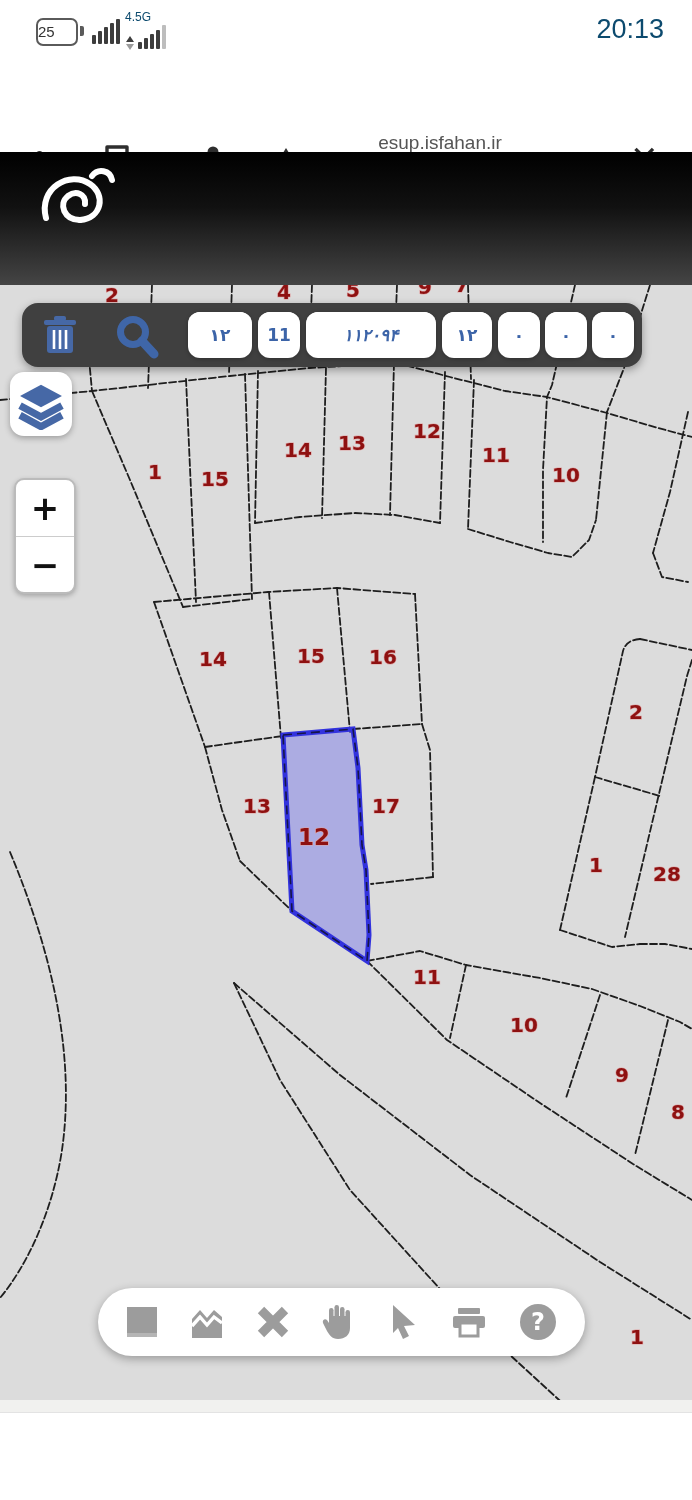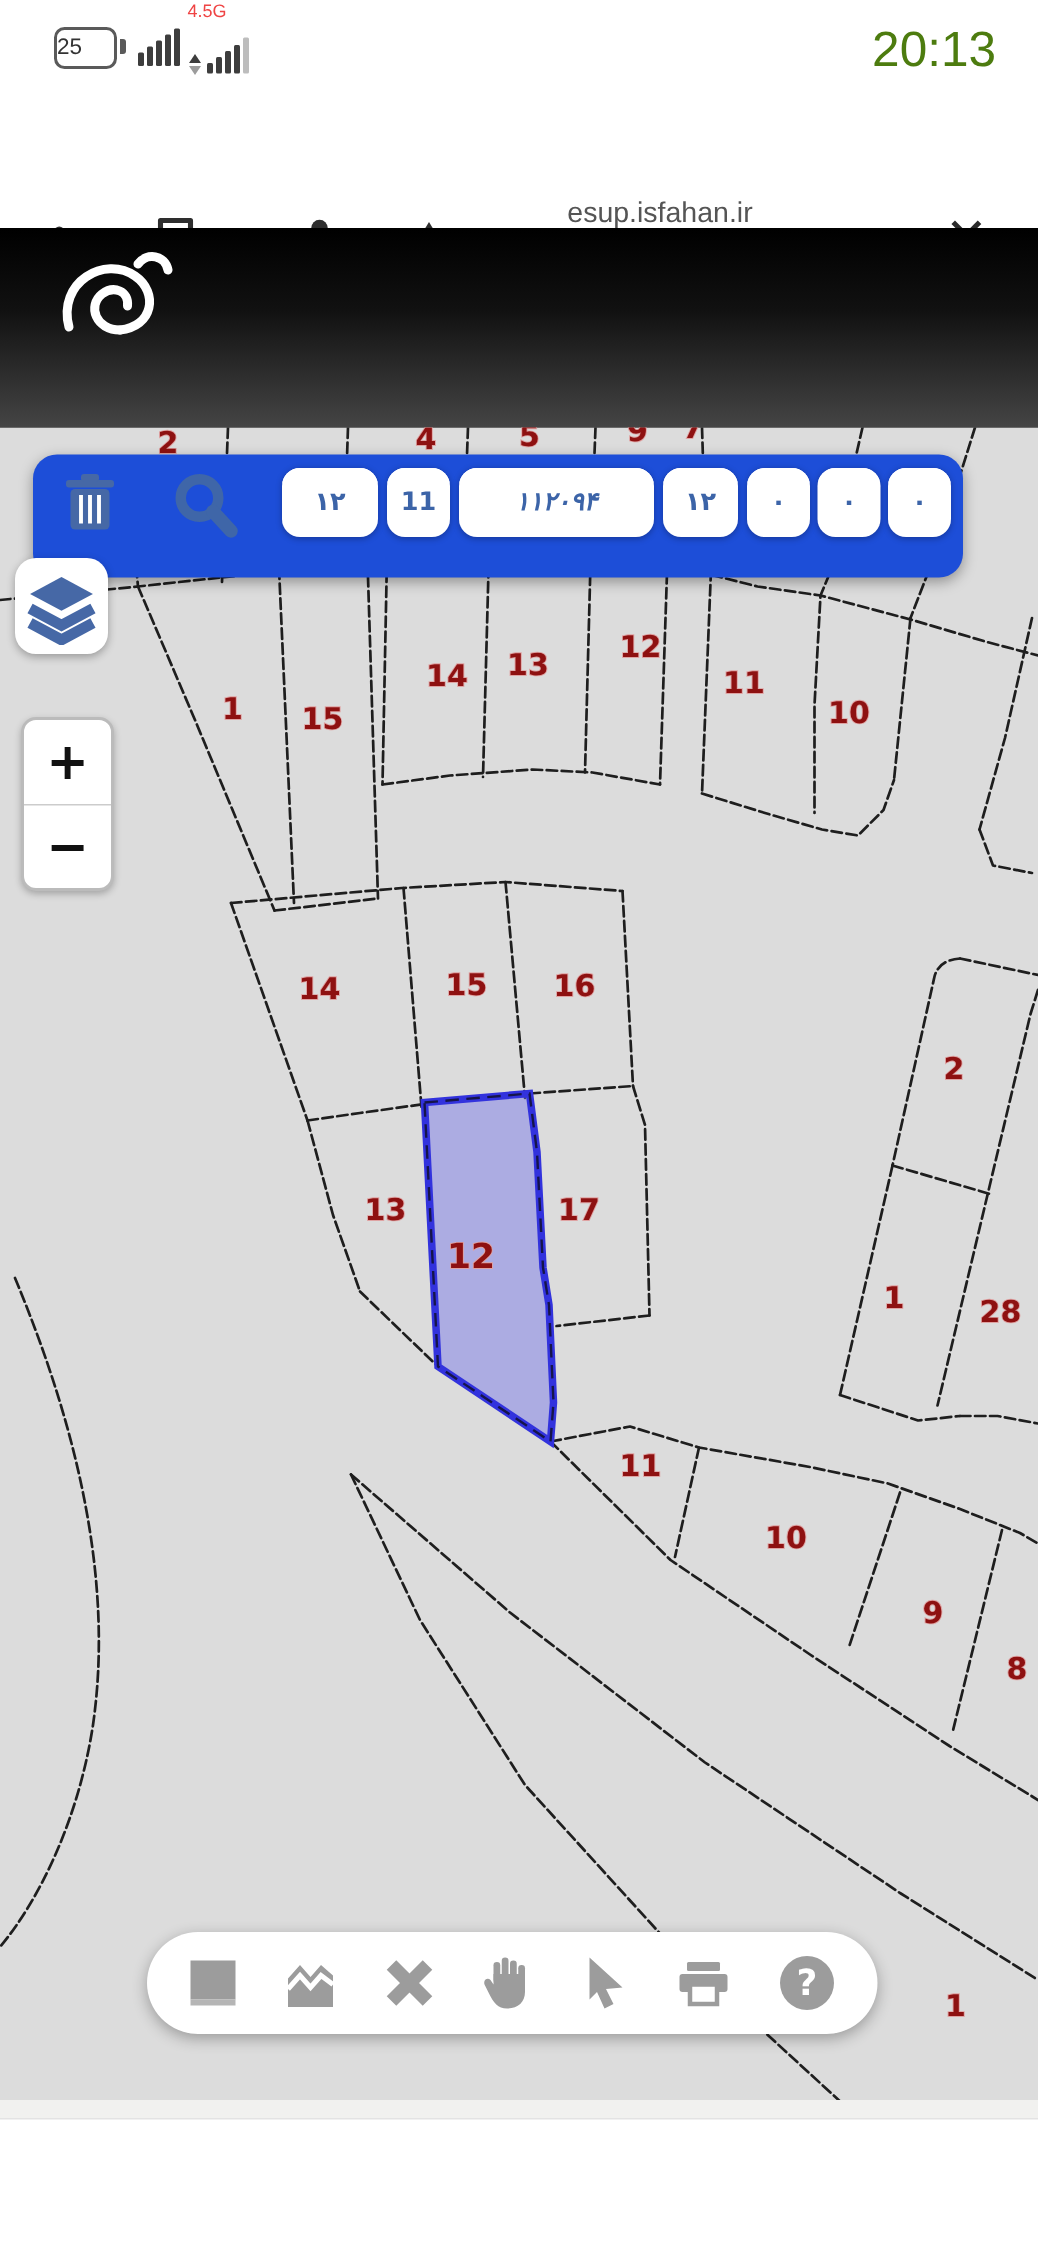--- a/index.html
+++ b/index.html
@@ -9,23 +9,23 @@
   .abs{position:absolute;}
 
   
   #status-bar{position:absolute;left:0;top:0;width:692px;height:60px;background:#fff;}
   #battery{position:absolute;left:36px;top:18px;width:38px;height:24px;border:2px solid #5a5a5a;
            border-radius:7px;font-size:15px;color:#333;text-align:left;line-height:24px;}
   #battery-nub{position:absolute;left:80px;top:26px;width:4px;height:10px;background:#5a5a5a;border-radius:0 2px 2px 0;}
   .sig{position:absolute;display:flex;align-items:flex-end;gap:2px;}
   .sig i{display:block;width:4px;background:#3d3d3d;border-radius:1px;}
   .sig i.lt{background:#bdbdbd;}
-  #net-type{position:absolute;left:125px;top:0;font-size:12px;color:#ef4444;}
+  #net-type{position:absolute;left:125px;top:10px;font-size:12px;color:#0c4a6e;}
   .tri{width:0;height:0;position:absolute;}
-  #clock{position:absolute;right:28px;top:14px;font-size:33px;color:#4d7c0f;}
+  #clock{position:absolute;right:28px;top:14px;font-size:27px;color:#0c4a6e;}
 
   
   #browser-bar{position:absolute;left:0;top:60px;width:692px;height:92px;background:#fff;}
   .kebab-dot{width:7px;height:7px;border-radius:50%;background:#2e2e2e;margin:5px 0;}
   #titleblock{position:absolute;left:320px;top:70px;width:240px;text-align:center;}
   #page-title{font-size:24px;color:#1b1b1b;line-height:30px;white-space:nowrap;}
   #page-url{font-size:19px;color:#555;line-height:26px;}
   #close-btn{position:absolute;left:630px;top:78px;font-size:34px;color:#2a2a2a;
              font-family:"DejaVu Sans",sans-serif;cursor:pointer;}
 
@@ -41,21 +41,21 @@
   #hamburger b{display:block;width:44px;height:5px;background:#fff;border-radius:2px;}
 
   
   #map-wrap{position:absolute;left:0;top:285px;width:692px;height:1127px;}
   .pline{fill:none;stroke-width:1.8;stroke-dasharray:7 3;stroke-linecap:round;stroke-linejoin:round;}
   .plabel{font-family:"DejaVu Sans",sans-serif;font-weight:bold;font-size:20px;text-anchor:middle;
           paint-order:stroke;stroke:#dfa3a3;stroke-width:1.2px;}
   .plabel-hl{font-size:23px;}
 
   
-  #search-toolbar{position:absolute;left:22px;top:303px;width:620px;height:82px;background:#1d4ed8;
+  #search-toolbar{position:absolute;left:22px;top:303px;width:620px;height:64px;background:#404040;
                   border-radius:16px;box-shadow:0 3px 9px rgba(0,0,0,.35);}
   .field{position:absolute;top:9px;height:46px;background:#fff;border-radius:12px;
          box-shadow:0 1px 4px rgba(0,0,0,.28), inset 0 1px 0 #fff;
          color:#3c64a8;font-weight:bold;font-size:17px;text-align:center;line-height:46px;cursor:text;}
 
   
   #layers-btn{position:absolute;left:10px;top:372px;width:62px;height:64px;background:#fff;border-radius:14px;
               box-shadow:0 2px 6px rgba(0,0,0,.3);display:flex;align-items:center;justify-content:center;cursor:pointer;}
   #zoom-ctrl{position:absolute;left:14px;top:478px;width:62px;height:116px;background:#fff;border:2px solid #bbb;
              border-radius:10px;box-shadow:0 2px 5px rgba(0,0,0,.25);box-sizing:border-box;}

